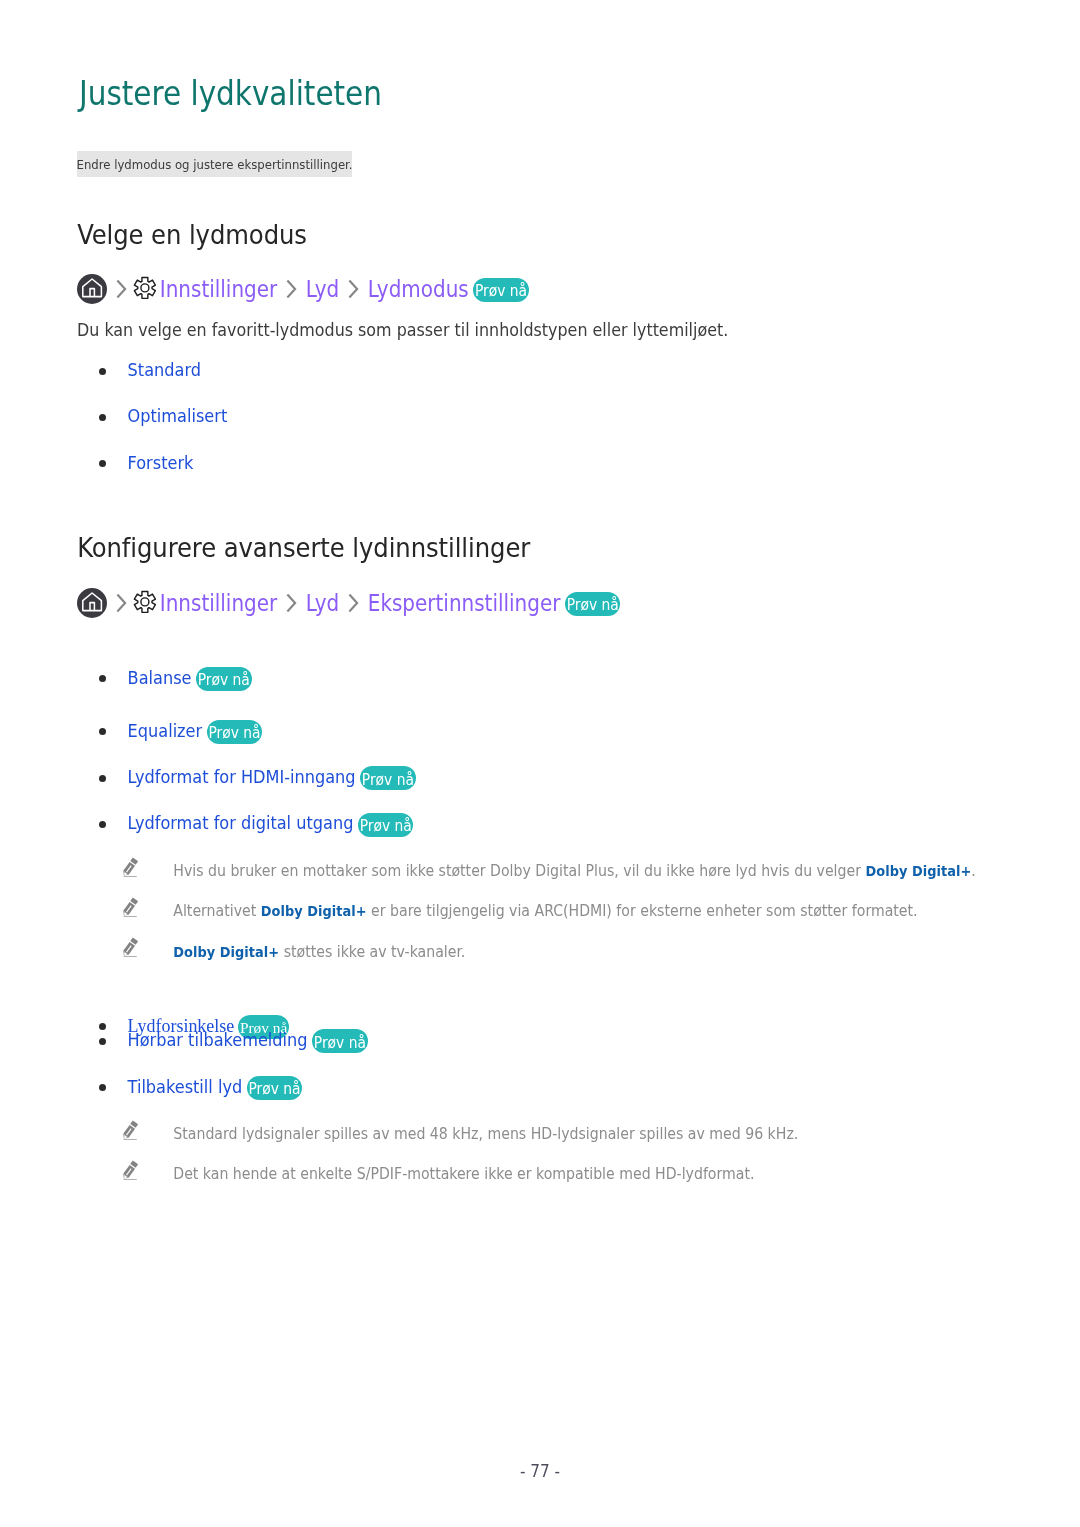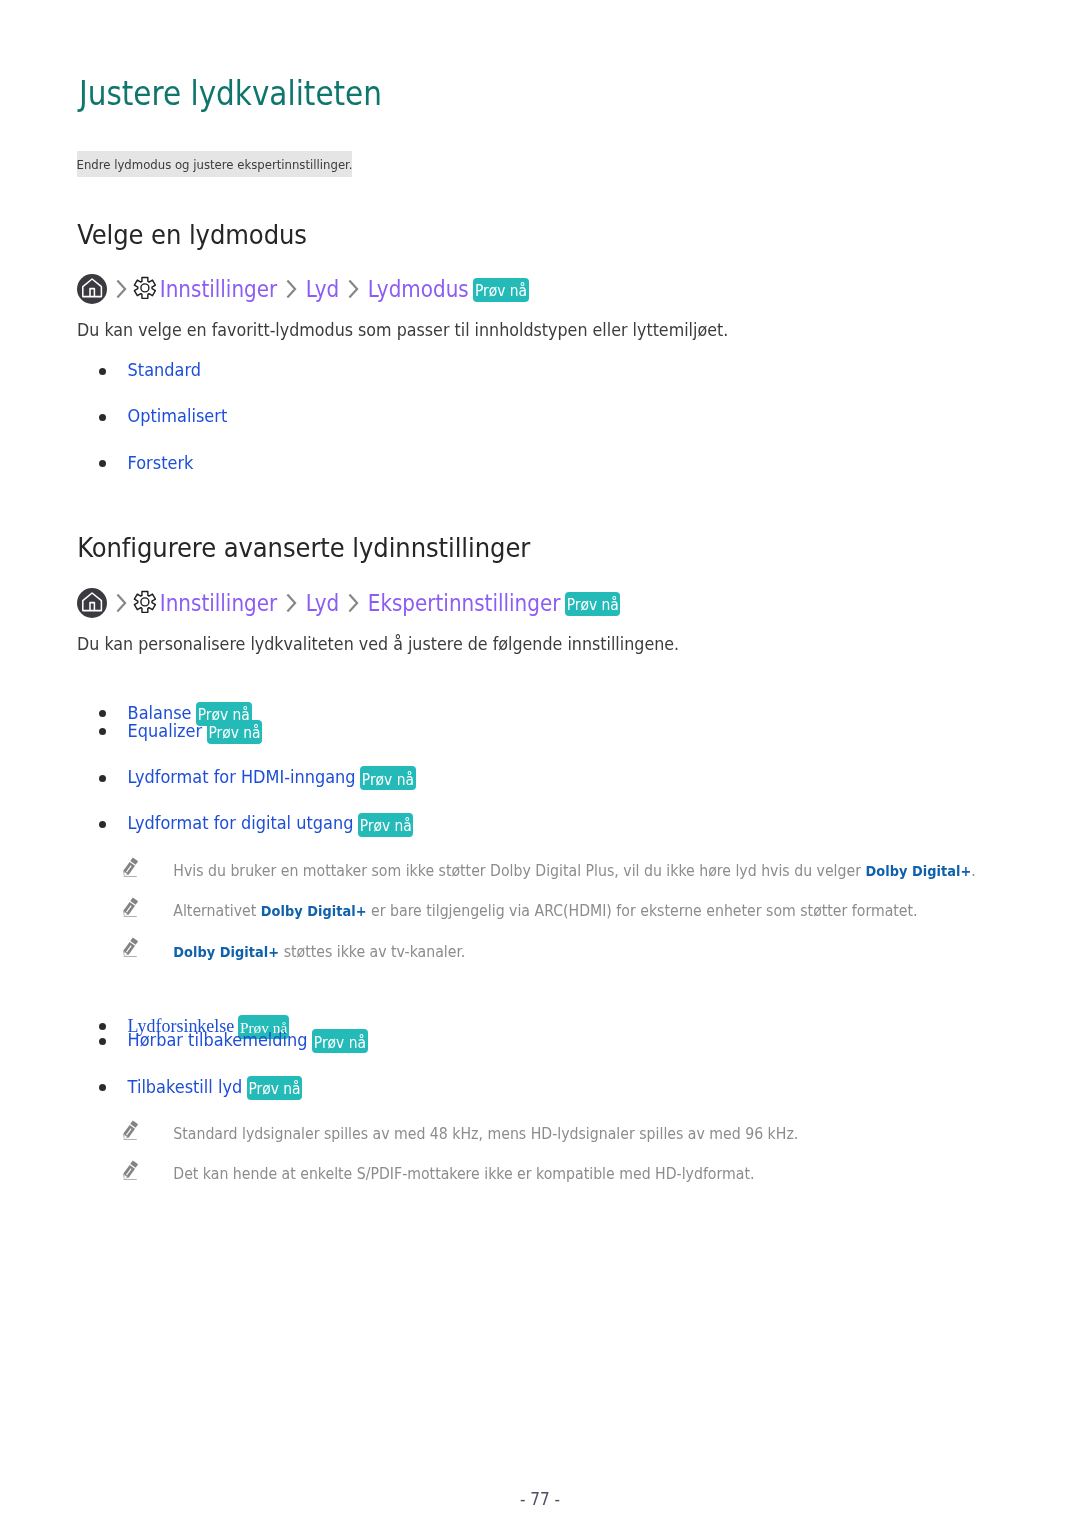--- a/index.html
+++ b/index.html
@@ -17,42 +17,42 @@
 
   .h2{left:77.2px;font-size:27px;letter-spacing:-0.07px;line-height:34px;color:#262626;font-weight:400;}
 
   .pathrow{left:77px;display:flex;align-items:center;font-size:22.2px;color:#0f61ab;}
   .pathrow .sep{display:inline-flex;margin:0 8.75px;}
   .pathrow .word{color:#8b5cf6;}
 
   .para{left:77px;font-size:17.7px;line-height:26px;color:#3c3c3c;}
   .bitem{font-size:17.95px;line-height:28px;color:#1d4ed8;white-space:nowrap;}
 
-  .badge{display:inline-block;background:#23bab8;color:#fff;border-radius:4px;
+  .badge{display:inline-block;background:#23bab8;color:#fff;border-radius:12px;
          font-size:15.4px;line-height:18px;padding:4.6px 1.7px 1.4px 1.7px;
          position:relative;top:-7px;margin-left:0px;}
 
   .note{font-size:15.7px;line-height:26px;color:#8c8c8c;white-space:nowrap;}
   .note b{color:#0f61ab;font-weight:bold;font-size:0.915em;letter-spacing:0.05px;}
 
   .ico-home{width:30px;height:30px;display:inline-block;}
   .ico-gear{width:23.8px;height:23.8px;display:inline-block;margin-left:-2.9px;margin-right:3.4px;position:relative;top:-1px;}
   .sep svg{width:11px;height:18px;}
   .brow{left:0;top:0;width:1080px;height:28px;}
   .brow .dot{position:absolute;left:98.9px;top:10px;width:7px;height:7px;border-radius:50%;background:#2b2b2b;}
   .brow .bwrap{position:absolute;left:127.6px;top:-1.5px;white-space:nowrap;}
   .pathrow .badge{top:0.6px;margin-left:4.6px;}
   .brow .badge{top:1.7px;}
   .brow .bitem{}
   .nrow{left:0;top:0;width:1080px;height:26px;}
   .nrow .note{position:absolute;left:163.3px;top:3px;margin-left:10px;}
   .ico-pencil{position:absolute;left:121.6px;top:-0.3px;width:19.2px;height:23.4px;display:inline-block;}
 
   .pageno{left:0;width:1080px;text-align:center;font-size:17px;color:#4e4e5e;
-          white-space:normal;margin-top:28px;}
+          white-space:normal;}
   svg{display:block;}
 </style>
 </head>
 <body>
 
 <div class="page">
 
   <div class="abs h1">Justere lydkvaliteten</div>
   <div class="abs subtitle"><span>Endre lydmodus og justere ekspertinnstillinger.</span></div>
 
@@ -125,38 +125,37 @@
     <span class="word">Lyd</span>
     <span class="sep">
         <svg viewBox="0 0 11 18" width="11" height="18" aria-hidden="true">
           <path d="M2.1 1.3 L9.1 9 L2.1 16.7" fill="none" stroke="#868686" stroke-width="2.15" stroke-linecap="square" stroke-linejoin="miter"></path>
         </svg>
       </span>
     <span class="word">Ekspertinnstillinger</span>
     <span class="badge">Prøv nå</span>
   </div>
 
-  <div class="abs para" style="top:631.4px">Du kan personalisere lydkvaliteten ved å justere de følgende innstillingene.</div>
 
   <div id="bullets1">
       <div class="abs brow" style="top: 357.5px;">
         <span class="dot"></span>
         <span class="bwrap"><span class="bitem">Standard</span></span>
       </div>
       <div class="abs brow" style="top: 403.95px;">
         <span class="dot"></span>
         <span class="bwrap"><span class="bitem">Optimalisert</span></span>
       </div>
       <div class="abs brow" style="top: 450.4px;">
         <span class="dot"></span>
         <span class="bwrap"><span class="bitem">Forsterk</span></span>
       </div>
     </div>
   <div id="bullets2">
-      <div class="abs brow" style="top: 700px; text-align: right;">
+      <div class="abs brow" style="top: 665px; text-align: right;">
         <span class="dot"></span>
         <span class="bwrap"><span class="bitem">Balanse</span> <span class="badge">Prøv nå</span></span>
       </div>
       <div class="abs brow" style="top: 718.05px;">
         <span class="dot"></span>
         <span class="bwrap"><span class="bitem">Equalizer</span> <span class="badge">Prøv nå</span></span>
       </div>
       <div class="abs brow" style="top: 764.5px;">
         <span class="dot"></span>
         <span class="bwrap"><span class="bitem">Lydformat for HDMI-inngang</span> <span class="badge">Prøv nå</span></span>

